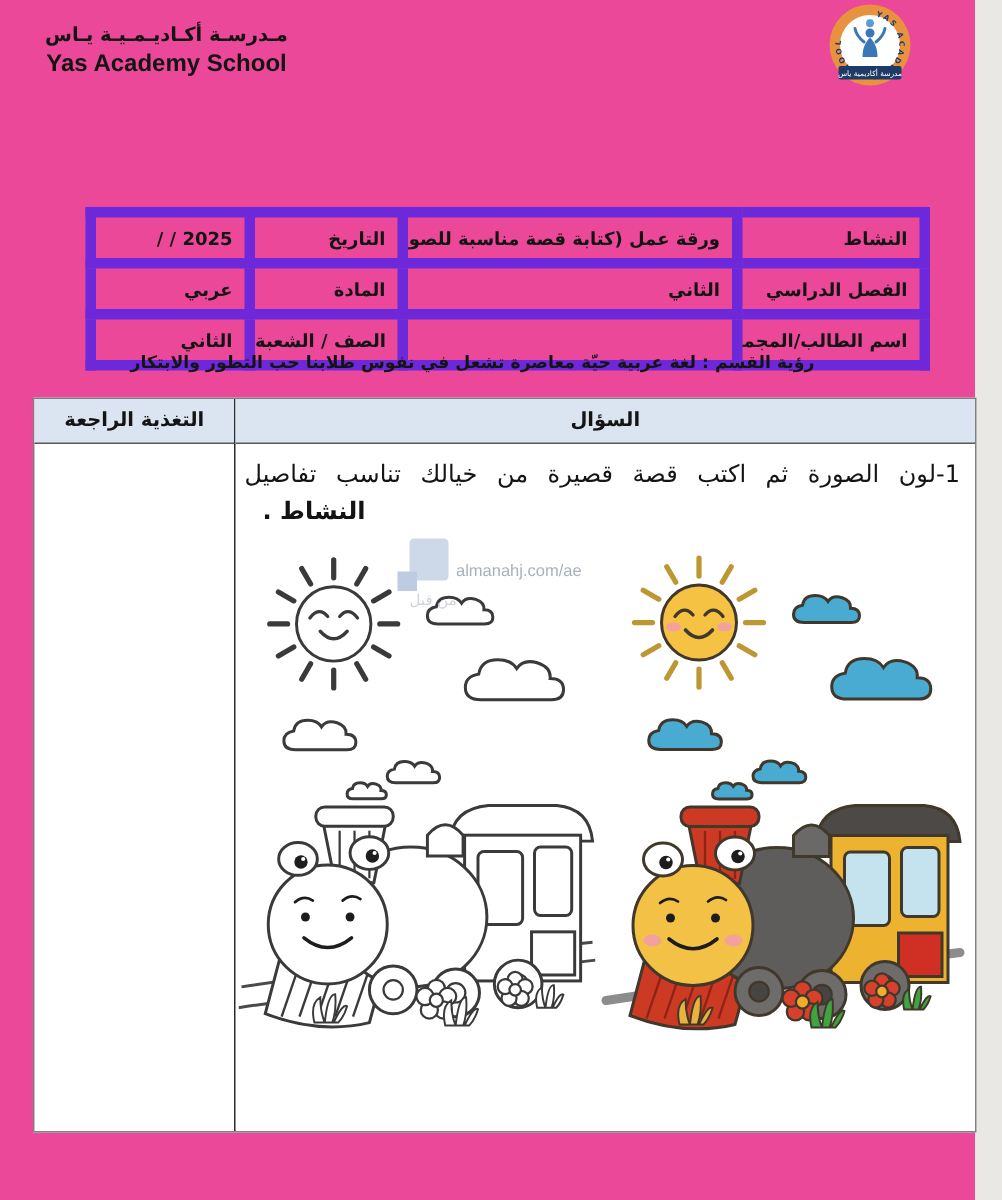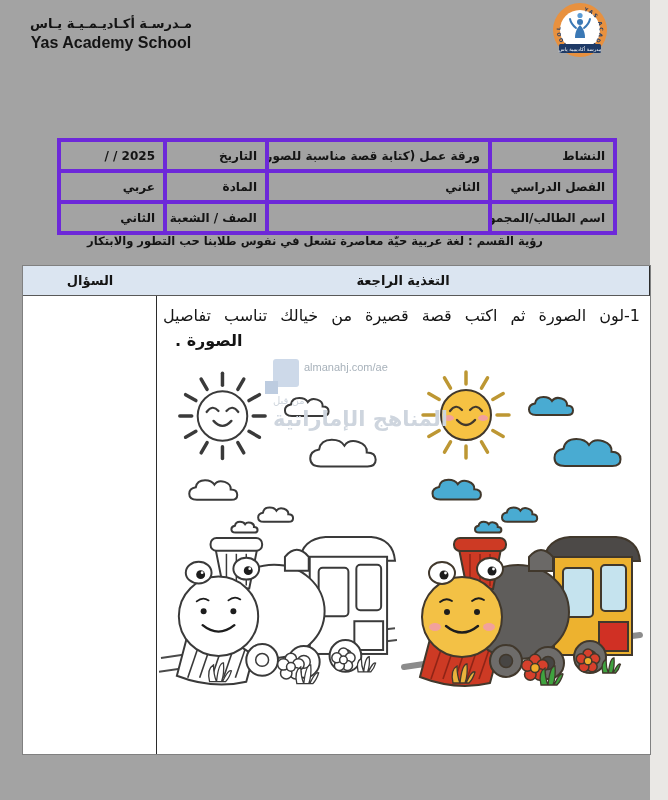--- a/index.html
+++ b/index.html
@@ -1,29 +1,29 @@
 <!DOCTYPE html>
 <html><head>
 <meta charset="utf-8">
 <style>
   html,body{margin:0;padding:0;background:#fff;}
-  .page{position:relative;width:668px;height:800px;background:#a3a3a3;overflow:hidden;
+  .page{position:relative;width:668px;height:800px;background:#ec4899;overflow:hidden;
         font-family:"DejaVu Sans",sans-serif;color:#141414;}
   .edge-strip{position:absolute;right:0;top:0;width:18px;height:100%;}
 
   
   .school-head{position:absolute;left:26px;top:16px;width:170px;text-align:center;}
   .school-ar{font-size:13px;font-weight:bold;direction:rtl;}
   .school-en{font-size:16px;font-weight:bold;margin-top:3px;font-family:"Liberation Sans",sans-serif;}
   .logo{position:absolute;left:550px;top:2px;width:60px;height:64px;}
 
   
   table.info{position:absolute;left:57px;top:138px;width:556px;border-collapse:collapse;
              table-layout:fixed;font-size:12px;font-weight:bold;}
-  table.info td{border:4px solid #6d28d9;height:27px;padding:0 8px;text-align:right;
+  table.info td{border:7px solid #6d28d9;height:27px;padding:0 8px;text-align:right;
                 overflow:hidden;white-space:nowrap;}
   table.info td.ltr{direction:ltr;}
 
   
   .vision{position:absolute;left:0;top:234px;width:630px;text-align:center;
           font-size:11.5px;font-weight:bold;direction:rtl;}
 
   
   .q-table{position:absolute;left:22px;top:265px;width:629px;height:490px;box-sizing:border-box;
            border:1.5px solid #808080;display:grid;grid-template-columns:134px 1fr;
@@ -36,21 +36,21 @@
            text-align:justify;text-align-last:justify;padding:0 4px;}
   .q-line2{direction:rtl;font-size:16px;font-weight:bold;line-height:1.5;
            text-align:left;padding-left:16px;}
 
   .illus{position:relative;display:flex;margin-top:12px;}
   .train{width:238px;height:330px;flex:none;}
   .train-color{width:246px;margin-left:2px;}
 
   
   .wm{position:absolute;left:114px;top:-6px;pointer-events:none;}
-  .wm-row{display:flex;gap:5px;align-items:flex-start;}
+  .wm-row{display:flex;gap:5px;align-items:flex-end;}
   .wm-flag{position:relative;width:26px;height:28px;background:#cdd9e9;border-radius:3px;flex:none;}
   .wm-flag::after{content:"";position:absolute;left:-8px;bottom:-7px;width:13px;height:13px;background:#bdcce0;}
   .wm-url{font-size:11px;color:#a8b2bb;margin-top:2px;font-family:"Liberation Sans",sans-serif;}
   .wm-by{direction:rtl;font-size:10px;color:#ced5dd;margin:8px 64px 0 0;width:90px;text-align:left;}
   .wm-name{direction:rtl;font-size:21px;font-weight:bold;color:#ced5de;letter-spacing:1px;margin-top:1px;}
 </style>
 </head>
 <body>
 
 <div class="page">
@@ -104,26 +104,26 @@
         <td dir="rtl">الصف / الشعبة</td>
         <td dir="rtl"></td>
         <td dir="rtl">اسم الطالب/المجموعة</td>
       </tr>
     </tbody>
   </table>
 
   <div class="vision">رؤية القسم : لغة عربية حيّة معاصرة تشعل في نفوس طلابنا حب التطور والابتكار</div>
 
   <div class="q-table">
+    <div class="qh qh-feedback" style="background: rgb(219, 229, 241);">التغذية الراجعة</div>
     <div class="qh qh-question" style="background: rgb(219, 229, 241);">السؤال</div>
-    <div class="qh qh-feedback" style="background: rgb(219, 229, 241);">التغذية الراجعة</div>
     <div class="qb qb-feedback"></div>
     <div class="qb qb-question">
       <div class="q-line1">1-لون الصورة ثم اكتب قصة قصيرة من خيالك تناسب تفاصيل</div>
-      <div class="q-line2">الصورة .</div>
+      <div class="q-line2">النشاط .</div>
       <div class="illus">
         <svg id="train-bw" class="train" viewBox="0 0 240 330">
             <g transform="translate(64,50)">
               <line x1="31.0" y1="0.0" x2="43.0" y2="0.0" stroke="#3a3a3a" stroke-width="3.5" stroke-linecap="round"></line>
               <line x1="26.8" y1="15.5" x2="37.2" y2="21.5" stroke="#3a3a3a" stroke-width="3.5" stroke-linecap="round"></line>
               <line x1="15.5" y1="26.8" x2="21.5" y2="37.2" stroke="#3a3a3a" stroke-width="3.5" stroke-linecap="round"></line>
               <line x1="0.0" y1="31.0" x2="0.0" y2="43.0" stroke="#3a3a3a" stroke-width="3.5" stroke-linecap="round"></line>
               <line x1="-15.5" y1="26.8" x2="-21.5" y2="37.2" stroke="#3a3a3a" stroke-width="3.5" stroke-linecap="round"></line>
               <line x1="-26.8" y1="15.5" x2="-37.2" y2="21.5" stroke="#3a3a3a" stroke-width="3.5" stroke-linecap="round"></line>
               <line x1="-31.0" y1="0.0" x2="-43.0" y2="0.0" stroke="#3a3a3a" stroke-width="3.5" stroke-linecap="round"></line>
@@ -276,18 +276,17 @@
             <path d="M-9,0 Q-12,-13 -5,-17 Q-5,-7 -2,0 Z M-2,0 Q0,-19 5,-19 Q6,-8 3,0 Z M4,0 Q10,-13 13,-11 Q11,-4 7,0 Z" transform="translate(60,318)" fill="#e9b23c" stroke="#41382c" stroke-width="1.3"></path>
             <path d="M-9,0 Q-12,-13 -5,-17 Q-5,-7 -2,0 Z M-2,0 Q0,-19 5,-19 Q6,-8 3,0 Z M4,0 Q10,-13 13,-11 Q11,-4 7,0 Z" transform="translate(148,320)" fill="#3fa33f" stroke="#41382c" stroke-width="1.3"></path>
             <path d="M-9,0 Q-12,-13 -5,-17 Q-5,-7 -2,0 Z M-2,0 Q0,-19 5,-19 Q6,-8 3,0 Z M4,0 Q10,-13 13,-11 Q11,-4 7,0 Z" transform="translate(208,308) scale(0.8)" fill="#3fa33f" stroke="#41382c" stroke-width="1.3" vector-effect="non-scaling-stroke"></path>
           </svg>
         <div class="wm">
           <div class="wm-row">
             <span class="wm-flag"></span>
             <span class="wm-url">almanahj.com/ae</span>
           </div>
           <div class="wm-by">من قبل</div>
-          <div class="wm-name">المناهج الإماراتية</div>
         </div>
       </div>
     </div>
   </div>
 </div>
 
 </body></html>

